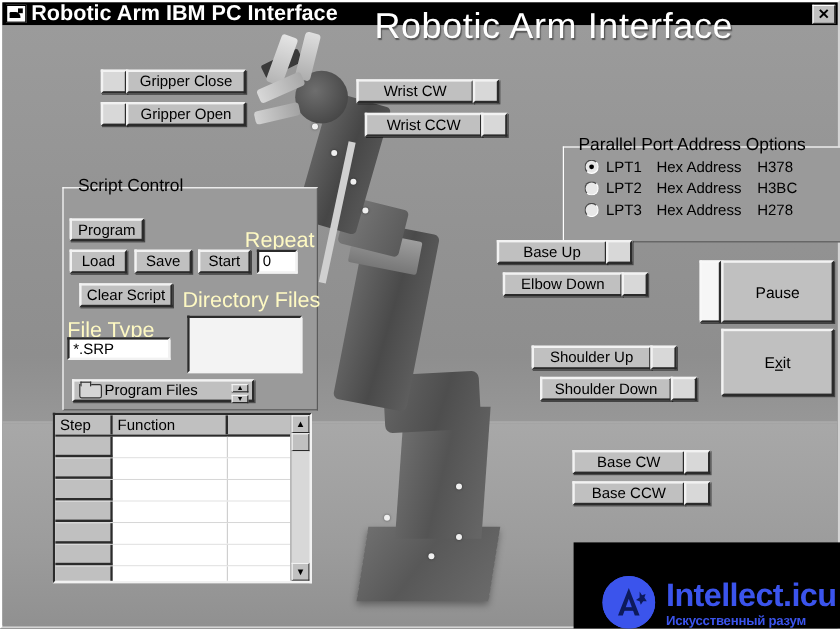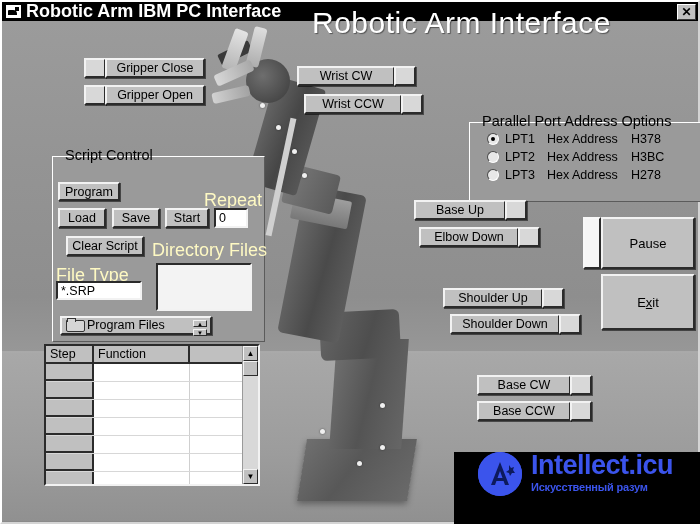--- a/index.html
+++ b/index.html
@@ -372,23 +372,23 @@
     position: absolute;
     background: #f6f6f6;
     border: 2px solid;
     border-color: #f8f8f8 #2b2b2b #2b2b2b #f8f8f8;
     box-shadow: 1px 1px 0 rgba(0,0,0,0.5);
   }
 
   
   .watermark {
     position: absolute; right: 0; bottom: 0;
-    width: 246px; height: 72px;
+    width: 222px; height: 72px;
     background: #000000;
-    display: flex; align-items: flex-start;
+    display: flex; align-items: flex-end;
     padding-left: 24px;
   }
   .wm-badge {
     width: 44px; height: 44px; border-radius: 50%;
     background: #3b54ec;
     position: relative; flex: 0 0 auto;
     margin-right: 9px;
   }
   .wm-badge svg { position: absolute; left: 0; top: 0; }
   .wm-text { display: flex; flex-direction: column; }

